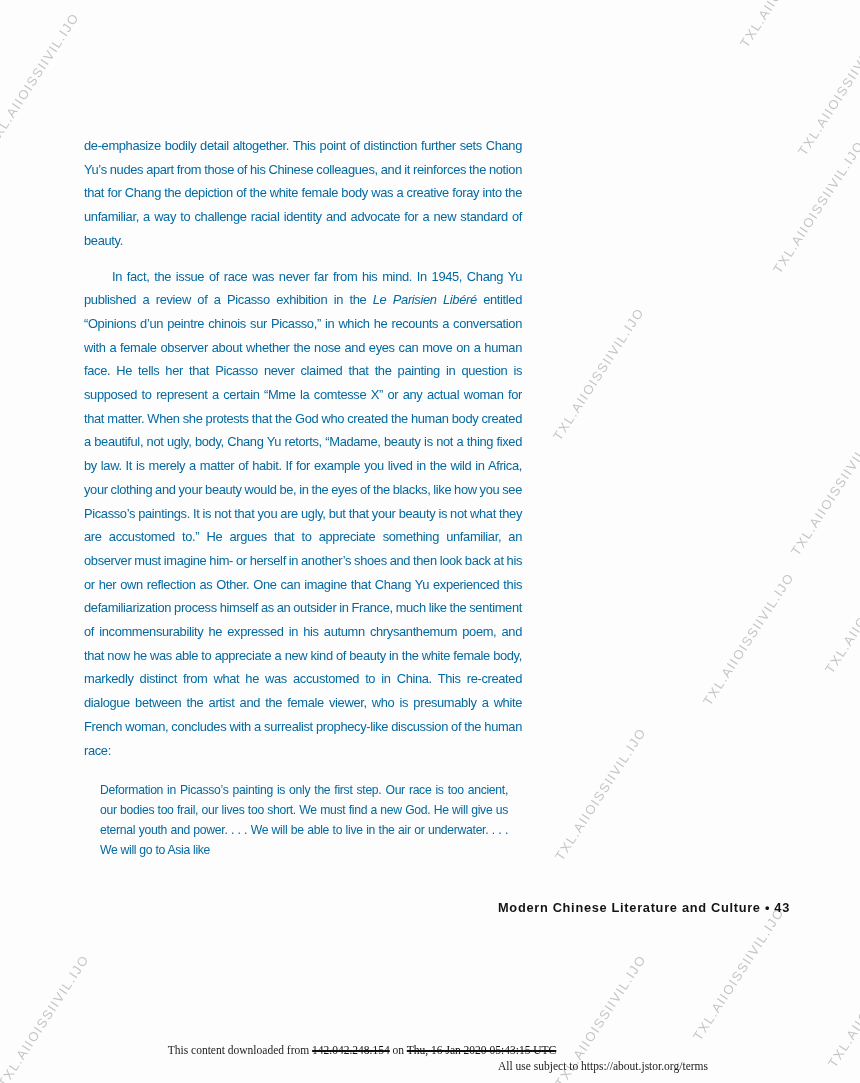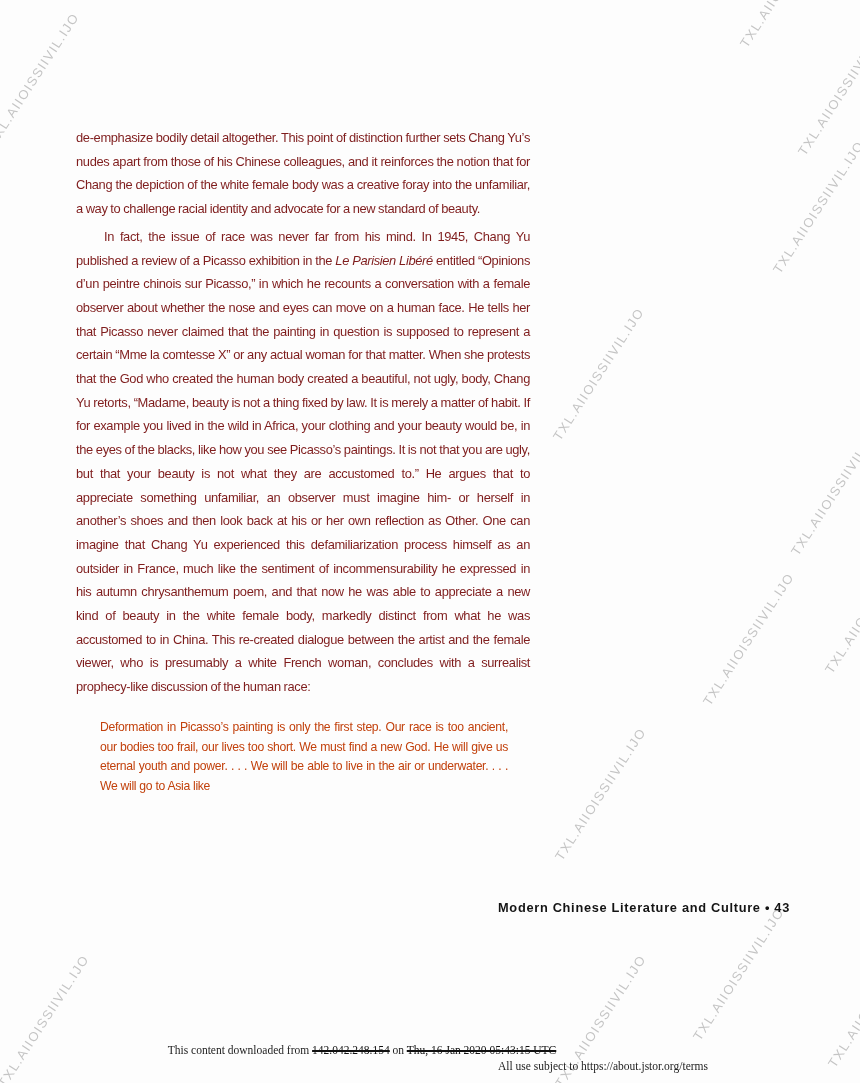--- a/index.html
+++ b/index.html
@@ -19,37 +19,37 @@
     color: #161616;
     overflow: hidden;
   }
   .content {
     position: absolute;
     left: 72px;
     top: 122px;
     width: 462px;
   }
   p.body-para {
-    margin: 4px;
+    margin: 12px;
     font-size: 12.9px;
     line-height: 23.7px;
     letter-spacing: -0.35px;
     word-spacing: -0.4px;
     text-align: justify;
-    color: #7f1d1d;
+    color: #0369a1;
   }
   p.body-para.indented { text-indent: 28px; }
   blockquote.quote {
     margin: 19px 0 0 28px;
     width: 408px;
     font-size: 12.2px;
     line-height: 19.8px;
     letter-spacing: -0.3px;
     text-align: justify;
-    color: #c2410c;
+    color: #0369a1;
   }
   .running-footer {
     position: absolute;
     top: 900px;
     left: 0;
     right: 70px;
     text-align: right;
     font-size: 12.8px;
     font-weight: bold;
     letter-spacing: 0.7px;

